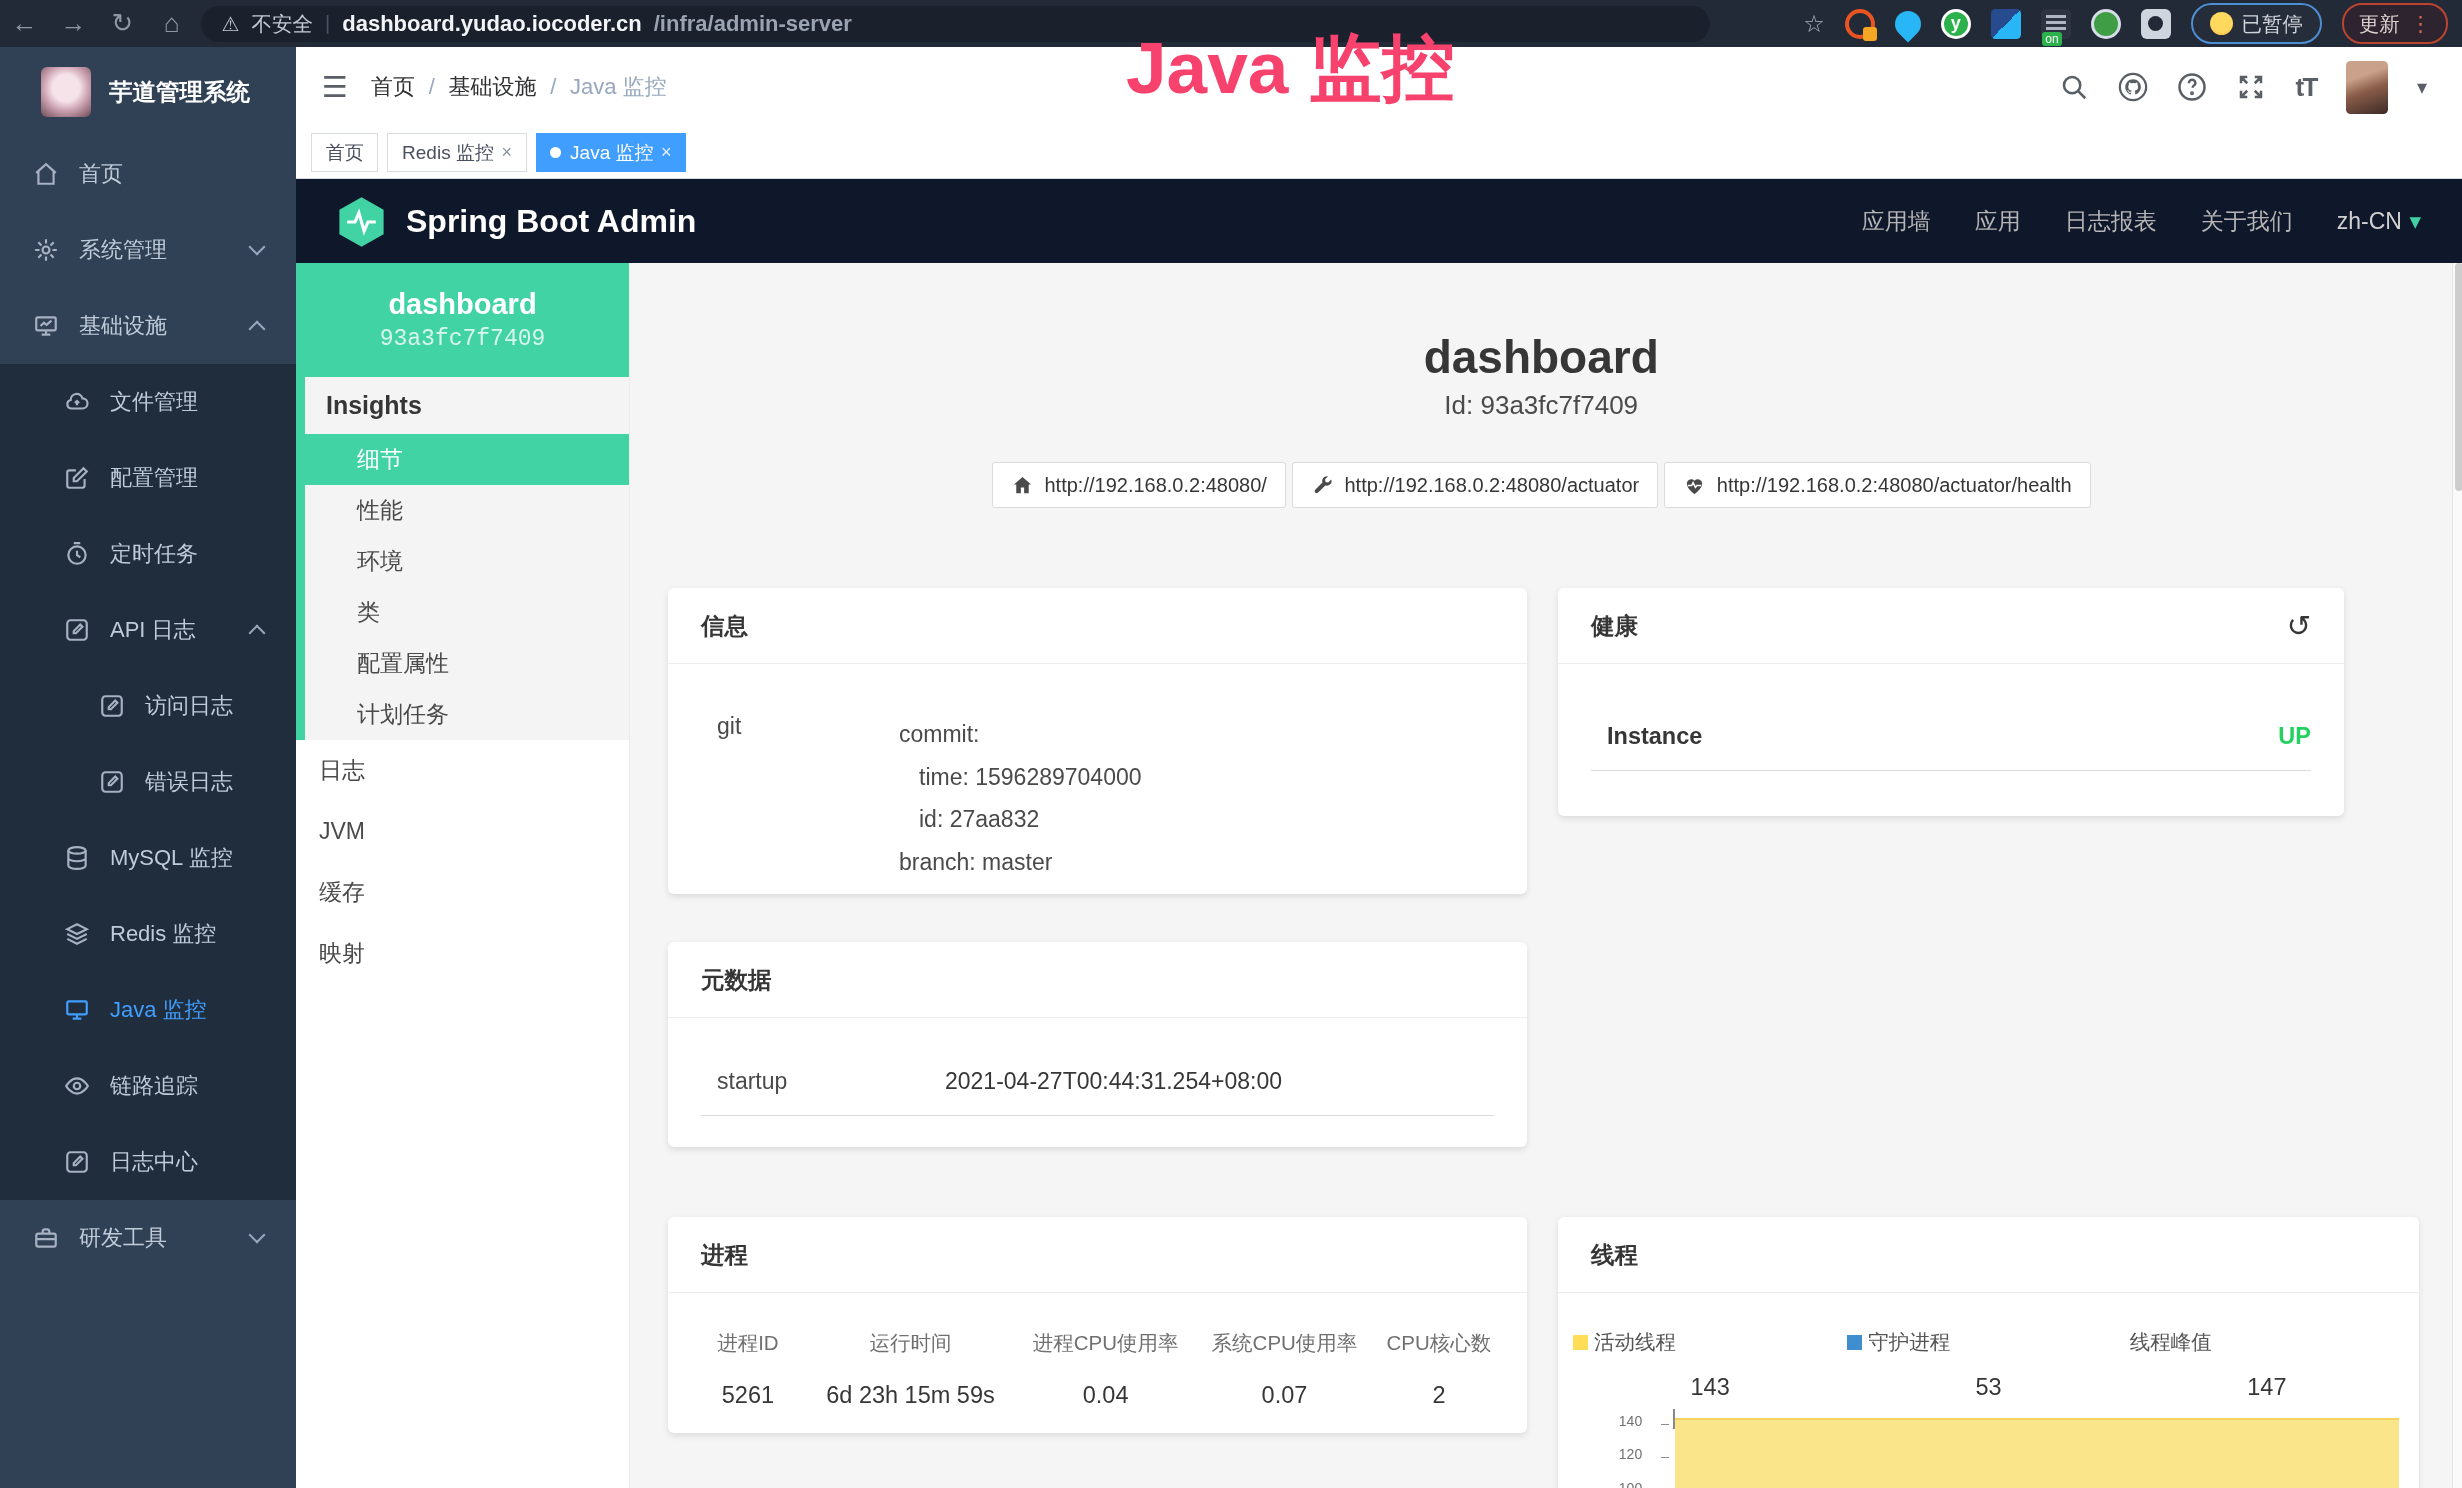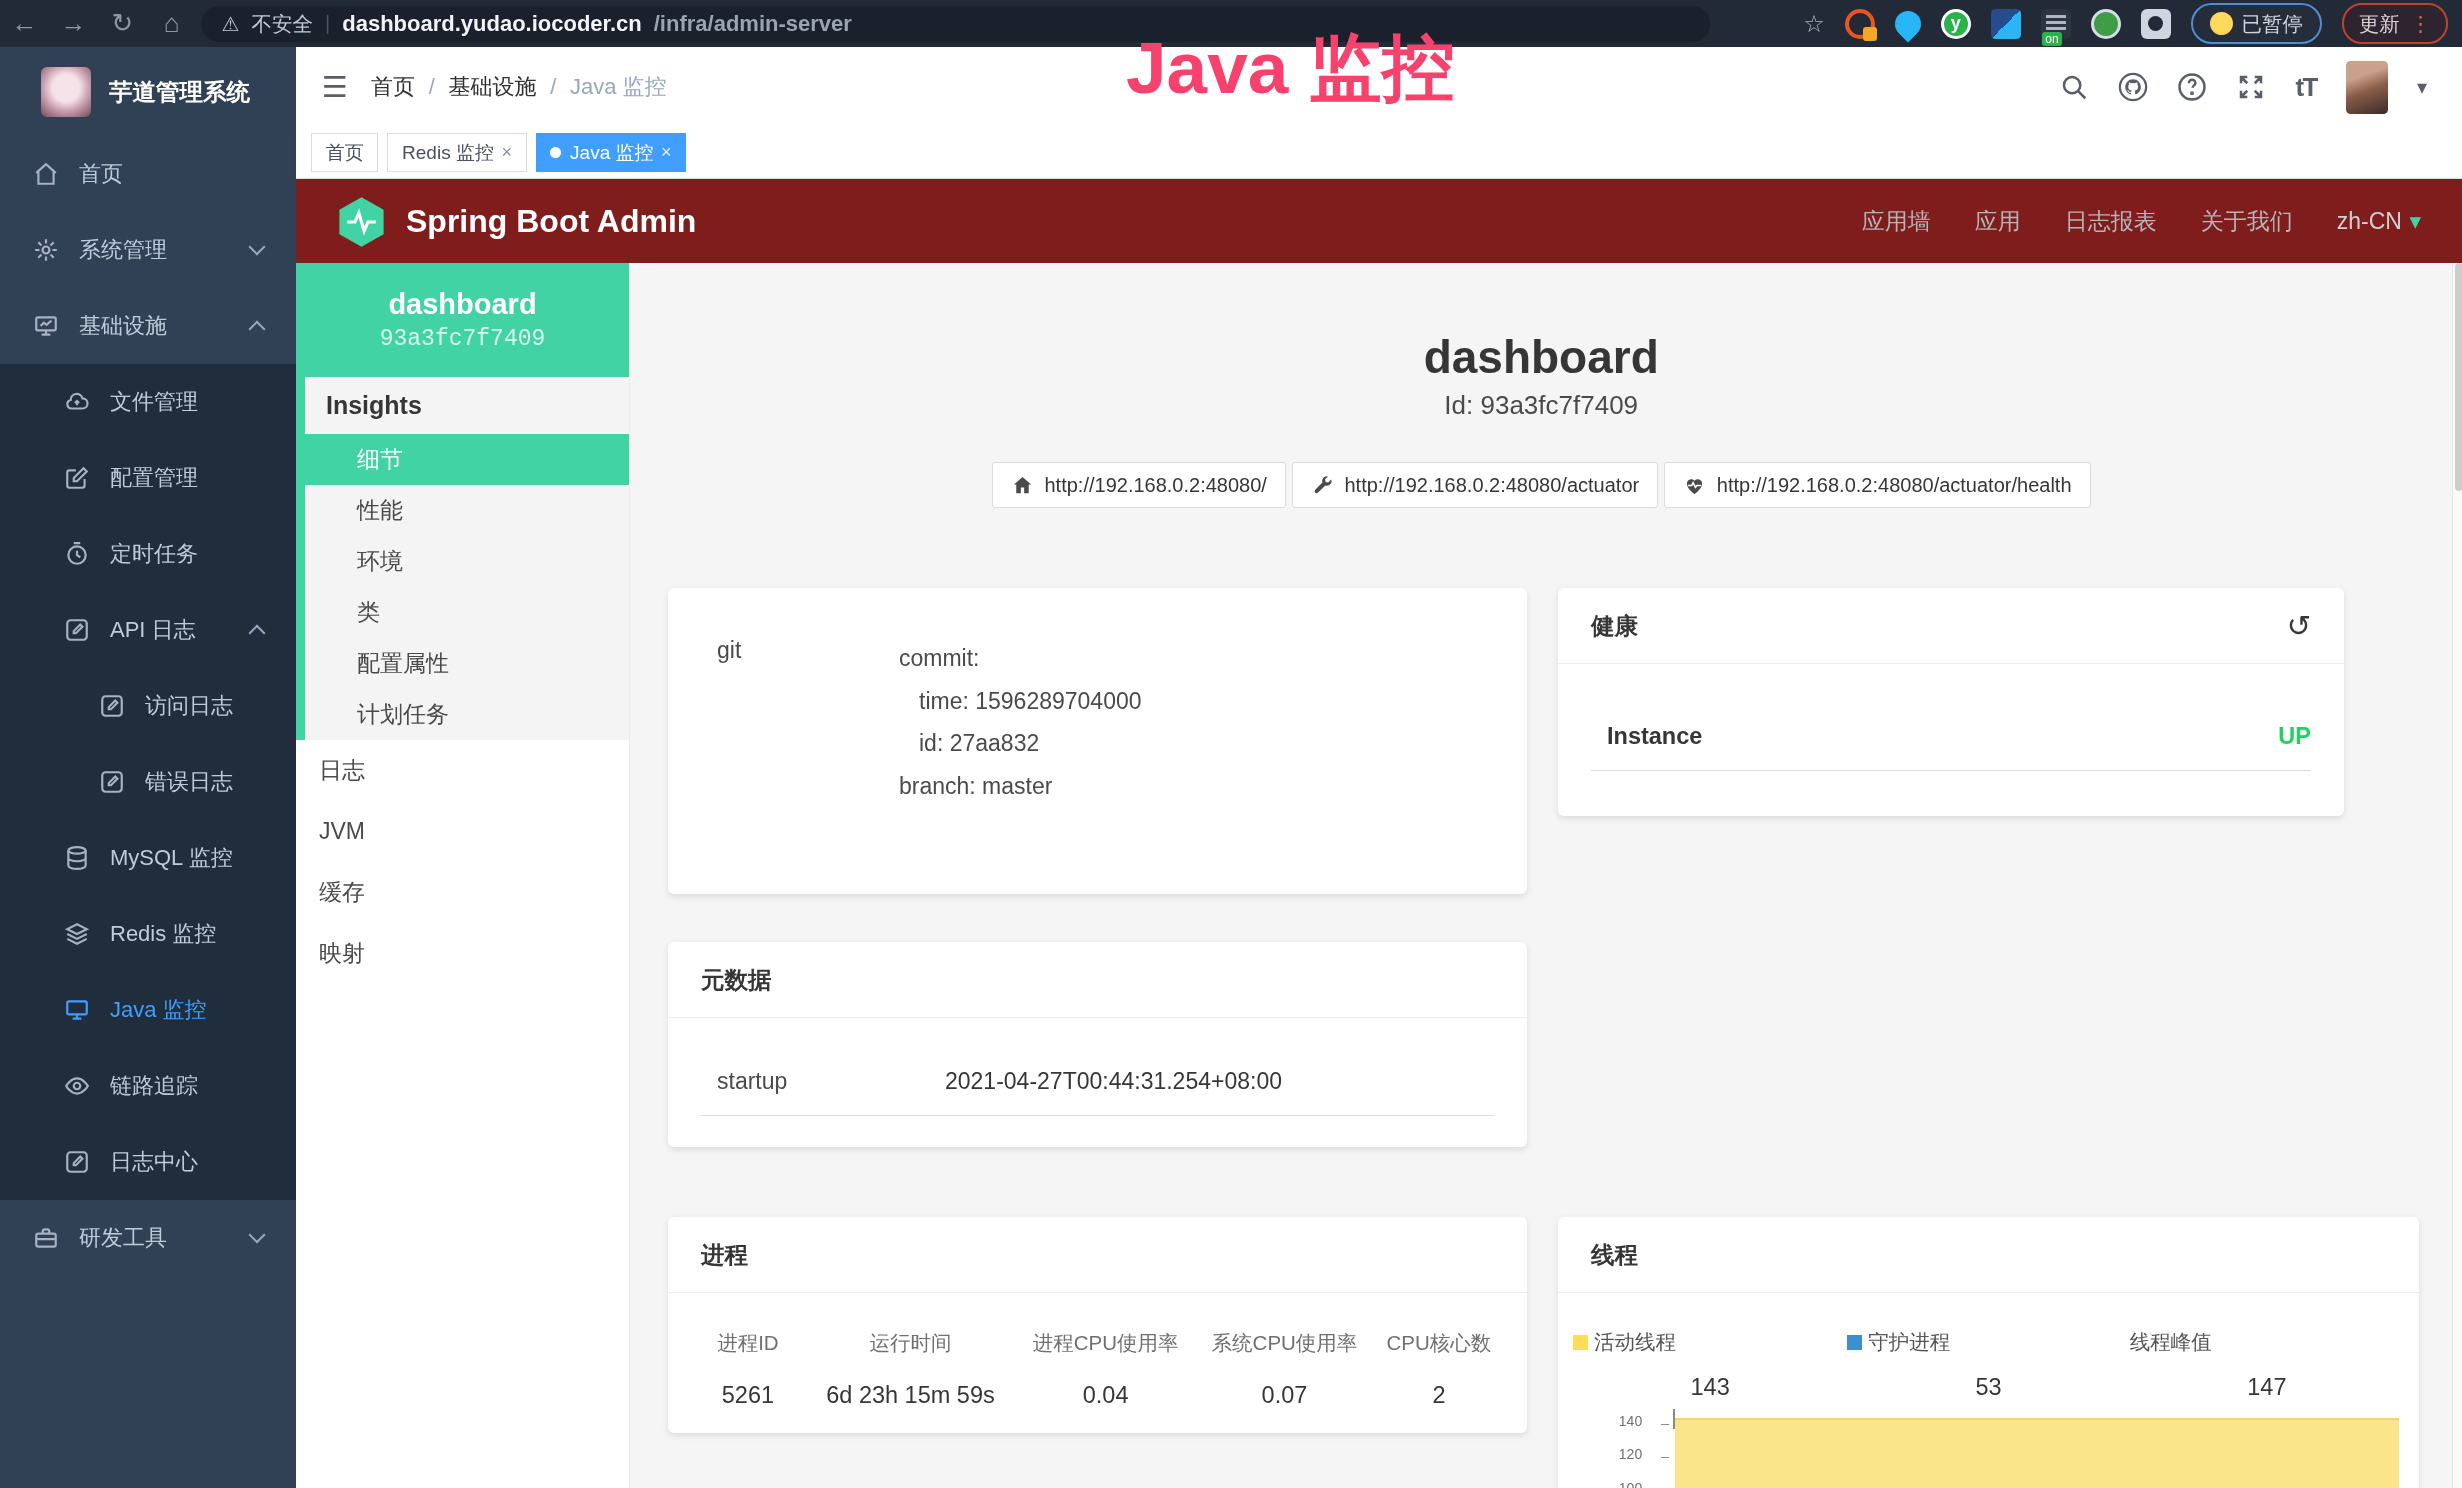--- a/index.html
+++ b/index.html
@@ -77,21 +77,21 @@
 
   .tag-bar { height:52px; background:#fff; border-bottom:1.5px solid #d8dce5; box-shadow:0 1.5px 3px rgba(0,0,0,.04);
     display:flex; align-items:center; gap:9px; padding-left:15px; }
   .tag { height:39px; display:flex; align-items:center; gap:7.6px; border:0.8px solid #d8dce5; background:#fff;
     color:#495060; font-size:19px; padding:0 13.7px; cursor:pointer; }
   .tag .tag-close { font-size:18px; color:#8a919f; }
   .tag.active { background:#409eff; border-color:#409eff; color:#fff; }
   .tag.active::before { content:""; width:10.6px; height:10.6px; border-radius:50%; background:#fff; margin-right:1.5px; }
   .tag.active .tag-close { color:#e8f2ff; }
 
-  .sba-header { height:85px; background:#7f1d1d; display:flex; align-items:center; padding:0 42px; }
+  .sba-header { height:85px; background:#0f172a; display:flex; align-items:center; padding:0 42px; }
   .sba-logo { width:47px; height:52px; margin-right:21px; }
   .sba-brand { color:#fff; font-size:32px; font-weight:bold; }
   .sba-nav { margin-left:auto; display:flex; align-items:center; gap:44px; }
   .sba-link { color:#b5b5b5; font-size:23px; cursor:pointer; }
   .sba-locale { color:#d0d0d0; font-size:23px; cursor:pointer; display:flex; align-items:center; gap:7.6px; }
   .locale-caret { color:#42d3a5; font-size:23px; font-weight:bold; }
 
   .sba-body { position:absolute; left:0; top:216px; width:2167px; height:1225px; display:flex; }
 
   
@@ -481,20 +481,23 @@
                 <svg viewBox="0 0 24 24" fill="currentColor">
                   <path d="M12 21S4 15.7 4 10a4.6 4.6 0 018-3 4.6 4.6 0 018 3c0 5.7-8 11-8 11z"></path>
                   <path d="M5 12h4l1.5-3 2.5 5 1.5-2H19" stroke="#fff" stroke-width="1.6" fill="none"></path>
                 </svg>
               </span>
             <span>http://192.168.0.2:48080/actuator/health</span>
           </span>
         </div>
 
         <div class="card card-info">
+          <div class="card-head">
+            <span class="card-title">信息</span>
+          </div>
           <div class="info-row">
             <span class="info-key">git</span>
             <div class="info-lines">
               <div>commit:</div>
               <div class="ind">time: 1596289704000</div>
               <div class="ind">id: 27aa832</div>
               <div>branch: master</div>
             </div>
           </div>
 

